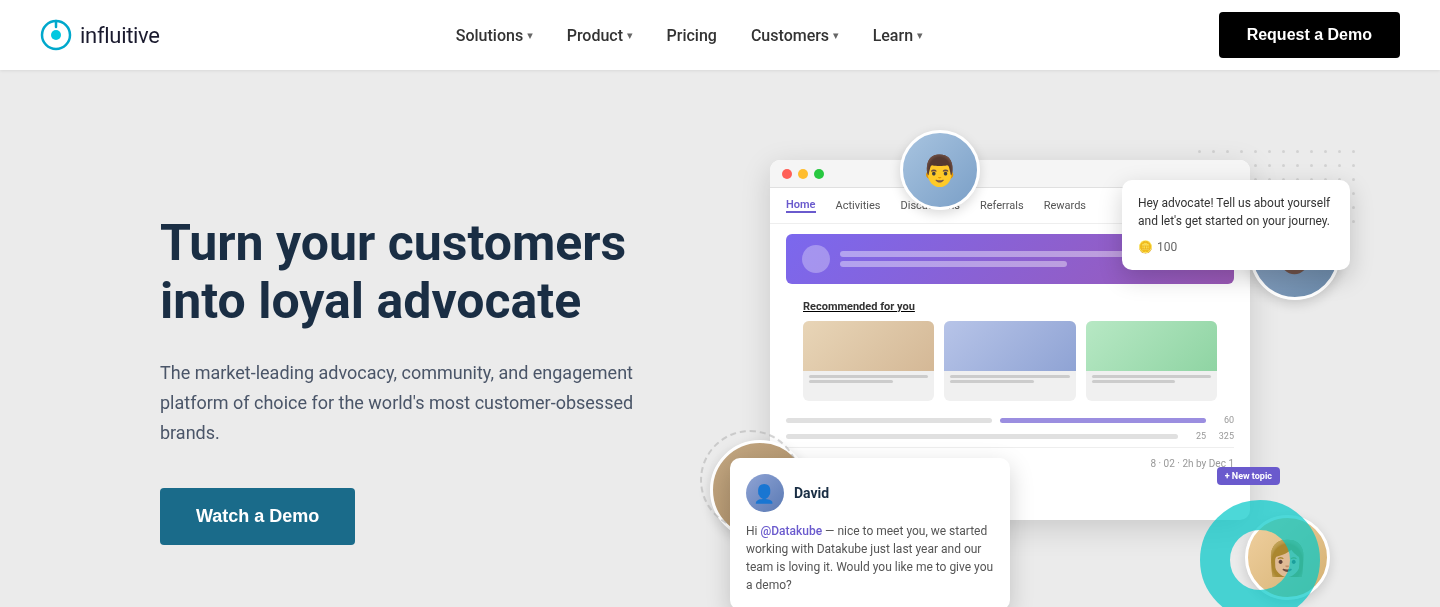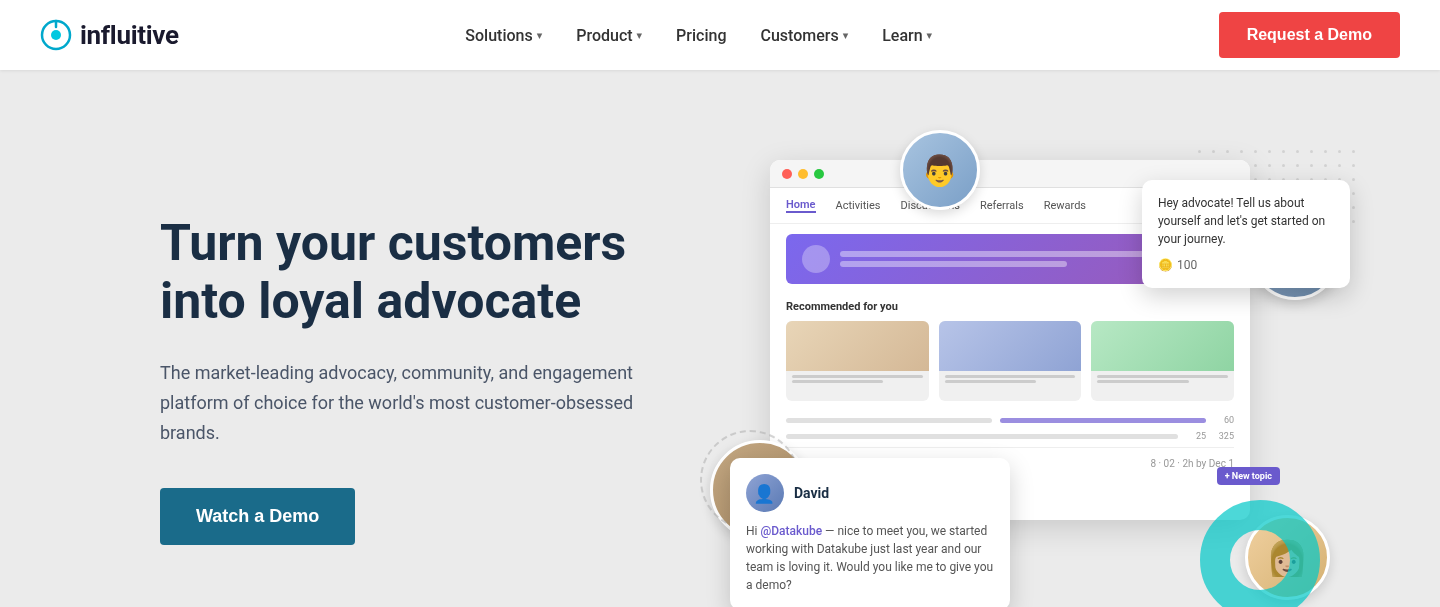--- a/index.html
+++ b/index.html
@@ -21,22 +21,22 @@
       display: flex;
       align-items: center;
       gap: 8px;
       text-decoration: none;
     }
     .logo-icon {
       width: 32px;
       height: 32px;
     }
     .logo-text {
-      font-size: 26px;
-      font-weight: 700;
+      font-size: 22px;
+      font-weight: 400;
       color: #1a1a2e;
       letter-spacing: -0.3px;
     }
     .nav {
       display: flex;
       align-items: center;
       gap: 6px;
     }
     .nav-item {
       display: flex;
@@ -47,21 +47,21 @@
       color: #333;
       cursor: pointer;
       font-weight: 500;
       white-space: nowrap;
     }
     .nav-chevron {
       font-size: 11px;
       color: #666;
     }
     .request-demo-btn {
-      background: #ef4444;
+      background: #000000;
       color: #fff;
       border: none;
       padding: 14px 28px;
       font-size: 16px;
       font-weight: 600;
       border-radius: 4px;
       cursor: pointer;
       white-space: nowrap;
     }
 
@@ -171,21 +171,21 @@
     }
     .app-purple-lines { flex: 1; }
     .app-purple-line {
       height: 6px;
       background: rgba(255,255,255,0.4);
       border-radius: 3px;
       margin-bottom: 4px;
     }
     .app-purple-line:last-child { margin-bottom: 0; width: 60%; }
 
-    .recommended-section { padding: 6px 16px; }
+    .recommended-section { padding: 6px 33px; text-decoration: underline; }
     .recommended-title { font-size: 11px; font-weight: 700; color: #333; margin-bottom: 8px; }
     .recommended-cards { display: flex; gap: 10px; }
     .rec-card {
       flex: 1;
       height: 80px;
       background: #f0f0f0;
       border-radius: 6px;
       overflow: hidden;
       position: relative;
     }
@@ -232,21 +232,21 @@
     .chat-header { display: flex; align-items: center; gap: 10px; margin-bottom: 10px; }
     .chat-name { font-size: 14px; font-weight: 700; color: #1a2e44; }
     .chat-body { font-size: 12px; color: #555; line-height: 1.5; }
     .chat-body em { color: #6a5acd; font-style: normal; font-weight: 500; }
 
     
     .notif-card {
       position: absolute;
       top: 50px;
       right: 10px;
-      width: 208px;
+      width: 228px;
       background: #fff;
       border-radius: 10px;
       box-shadow: 0 8px 25px rgba(0,0,0,0.18);
       padding: 14px 16px;
       z-index: 5;
       font-size: 12px;
       color: #333;
       line-height: 1.5;
     }
     .notif-score {

